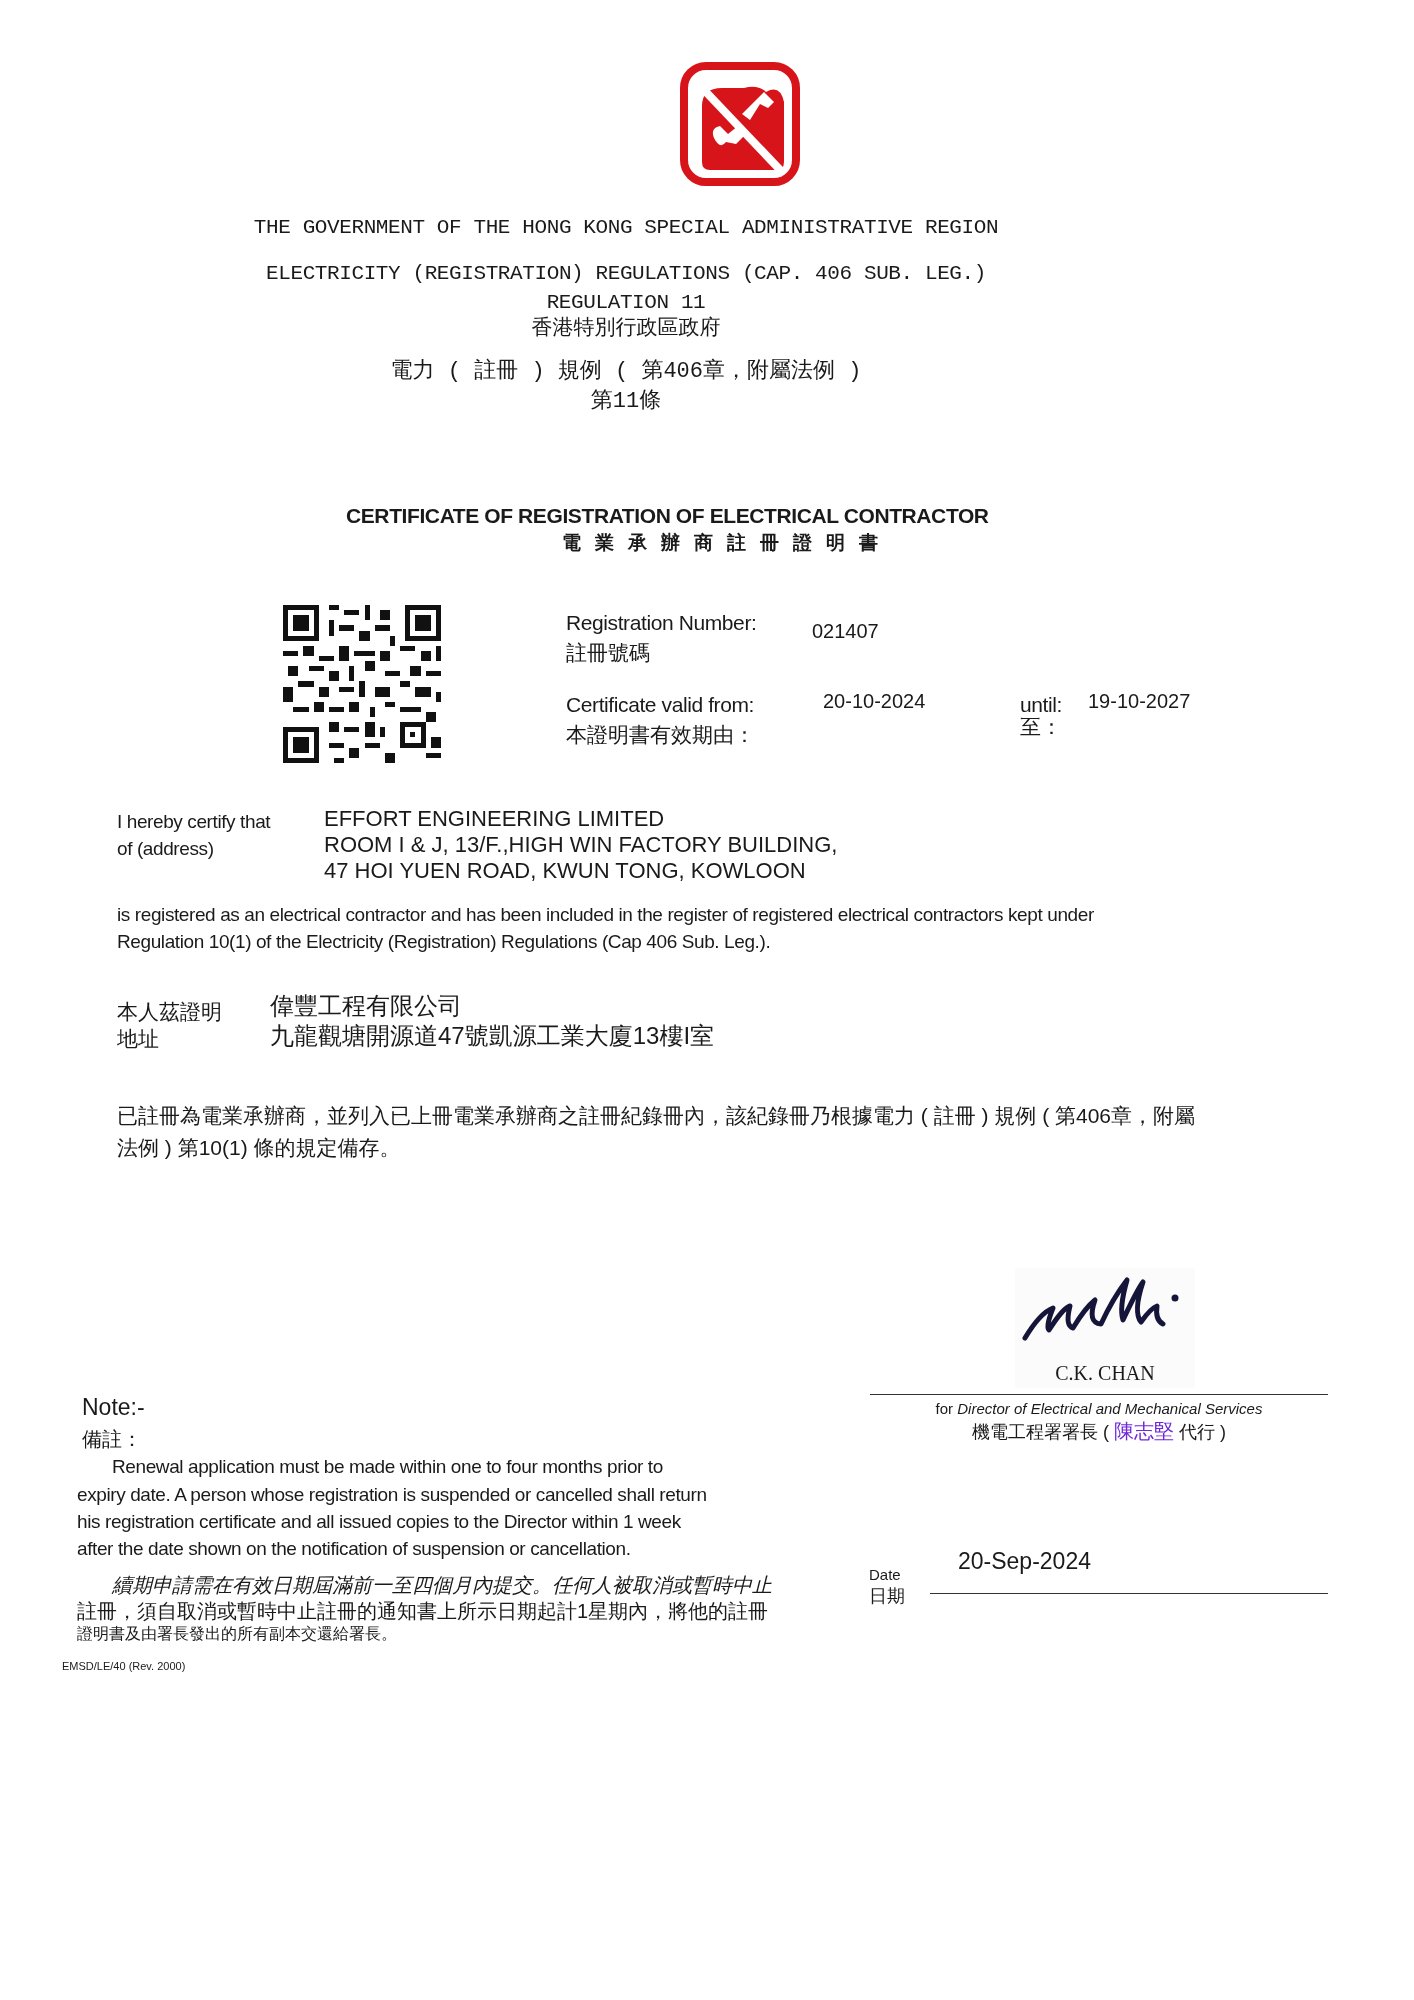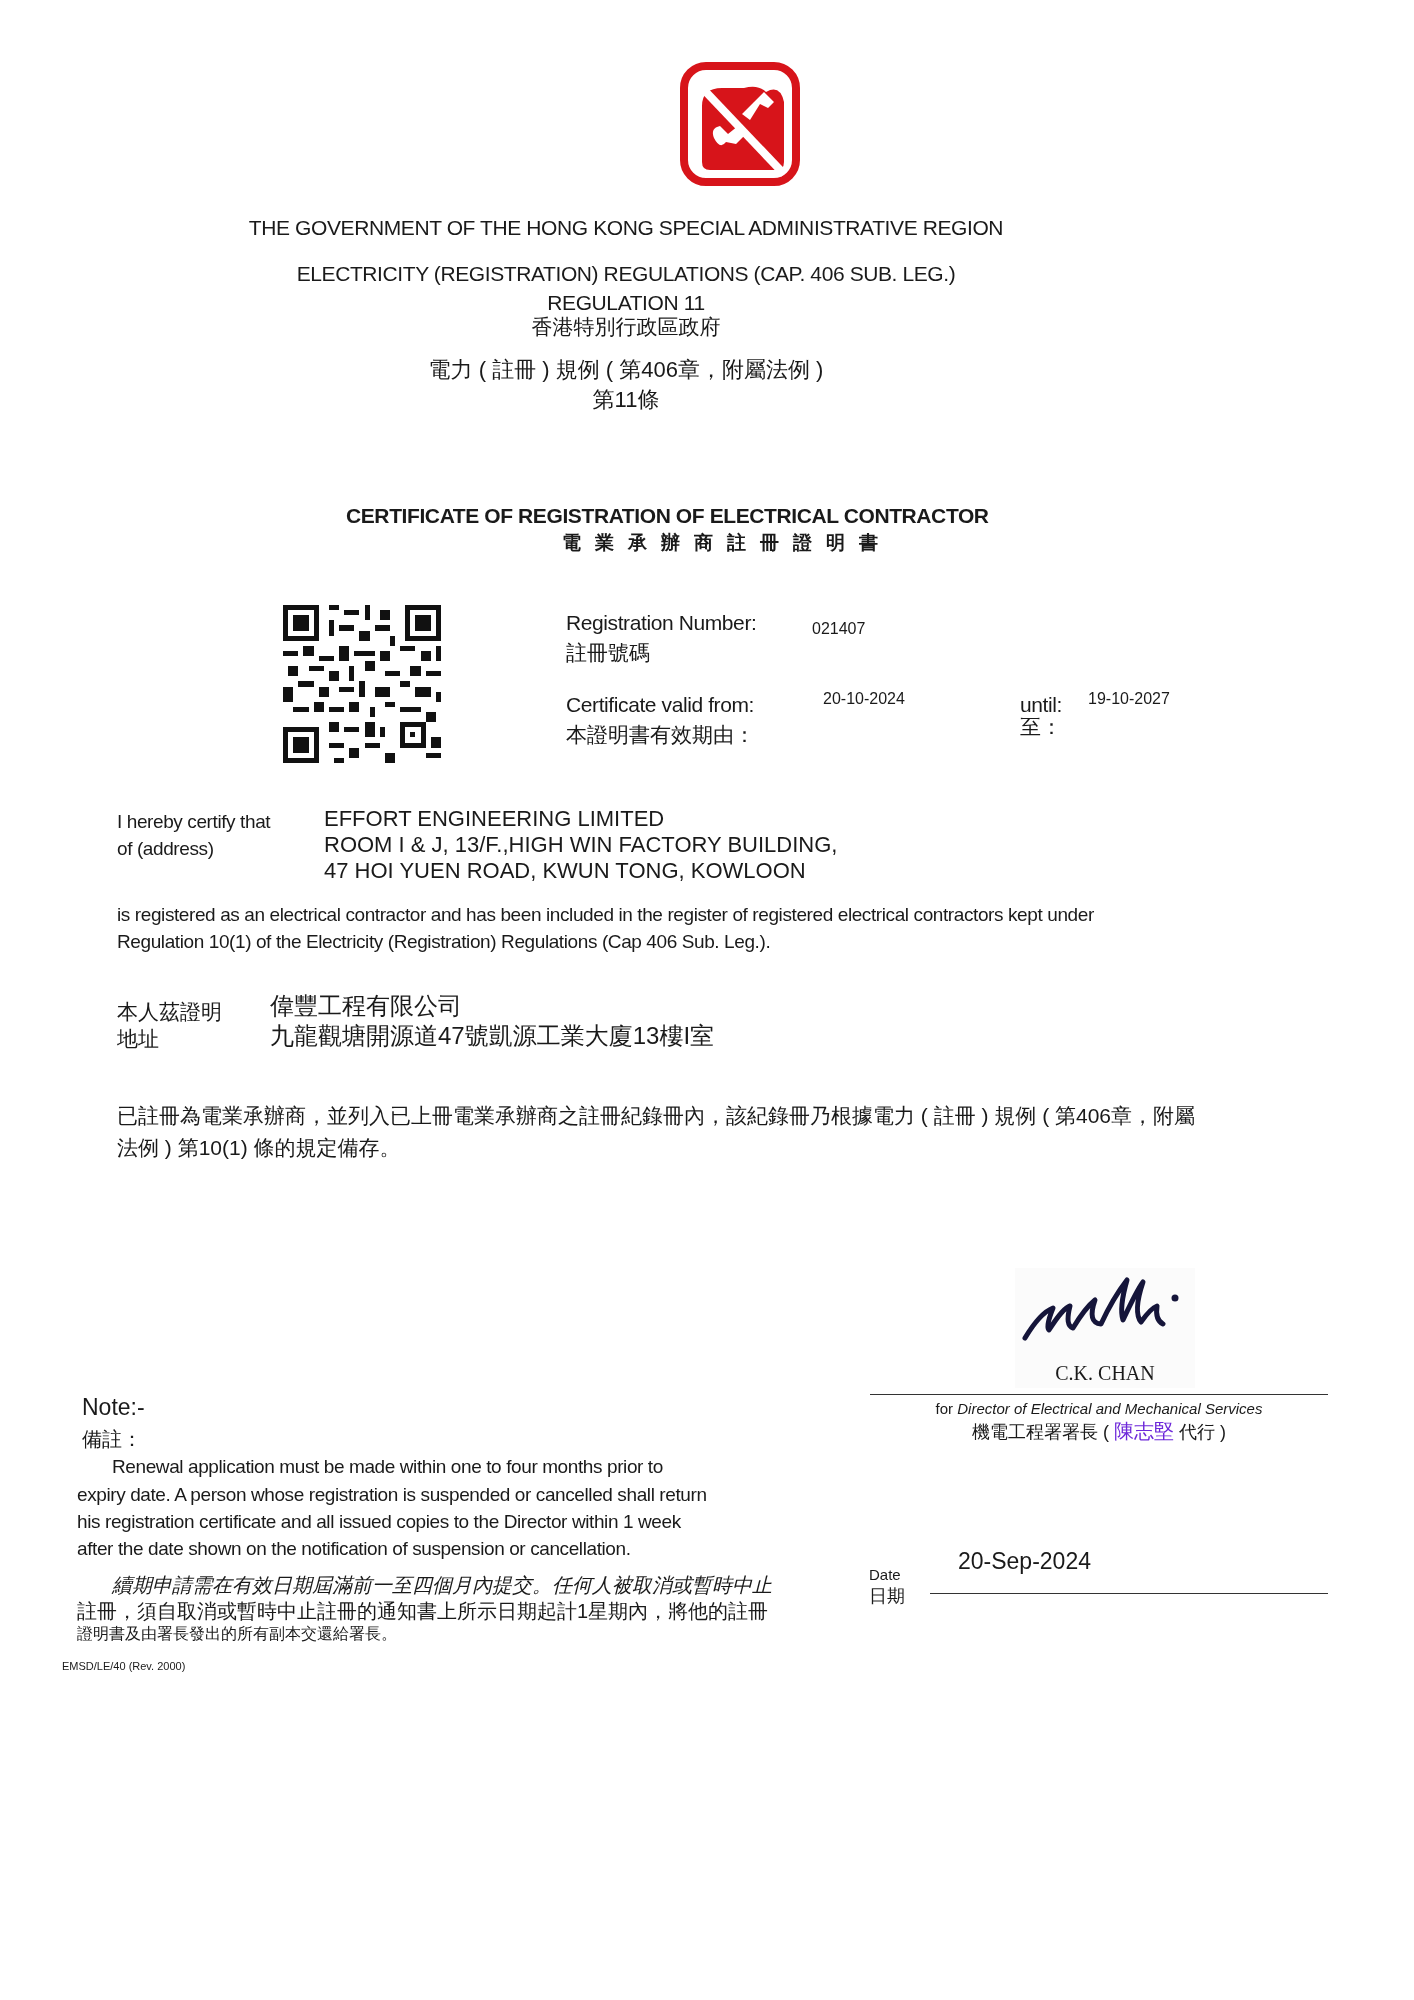--- a/index.html
+++ b/index.html
@@ -1,32 +1,32 @@
 <!DOCTYPE html>
 <html><head>
 <meta charset="utf-8">
 <style>
   html, body { margin: 0; padding: 0; background: #ffffff; }
   body { width: 1414px; height: 2000px; position: relative; overflow: hidden;
          font-family: "Liberation Sans", "DejaVu Sans", sans-serif; color: #1a1a1a; }
   .abs { position: absolute; }
-  .center { left: 0; width: 1252px; text-align: center; }
+  .center { left: 0; width: 1252px; text-align: center; font-family: Liberation Mono, monospace; }
   .cond { letter-spacing: -0.4px; }
   .logo { left: 680px; top: 62px; width: 120px; height: 124px; }
   .gov { top: 216px; font-size: 21px; }
   .reg1 { top: 262px; font-size: 21px; }
   .reg2 { top: 293px; font-size: 21px; line-height: 20px; }
   .zh1 { top: 313px; font-size: 21px; }
   .zh2 { top: 355px; font-size: 22px; }
   .zh3 { top: 385px; font-size: 22px; text-align: center; }
   .cert-title { top: 504px; left: 346px; font-size: 21px; font-weight: bold; }
   .cert-title-zh { top: 530px; left: 562px; font-size: 19px; font-weight: bold; letter-spacing: 14px; }
   .qr { left: 278px; top: 600px; width: 168px; height: 168px; }
   .lbl { font-size: 21px; line-height: 30px; }
-  .val { font-size: 16px; }
+  .val { font-size: 20px; }
   .body-lbl { font-size: 19px; line-height: 27px; }
   .addr { font-size: 22px; line-height: 26px; }
   .para { font-size: 19px; line-height: 27px; }
   .zh-para { font-size: 21px; line-height: 32px; }
   .sig-line { height: 1px; background: #333; }
   .note { font-size: 19px; line-height: 27px; }
   .small { font-size: 11px; }
 </style>
 </head>
 <body>

